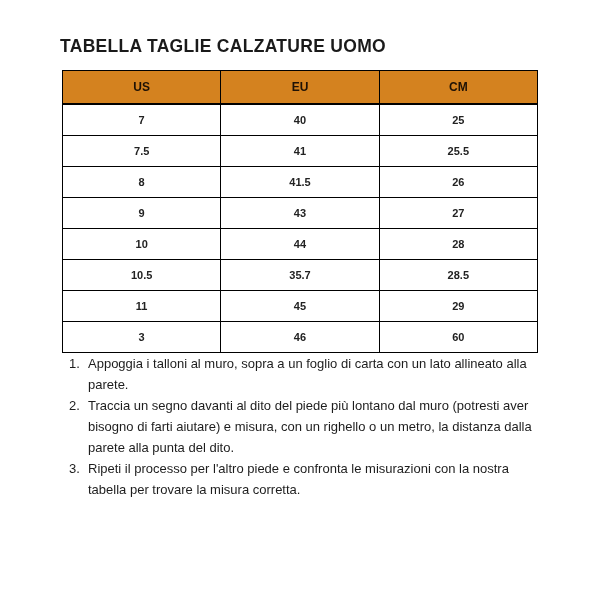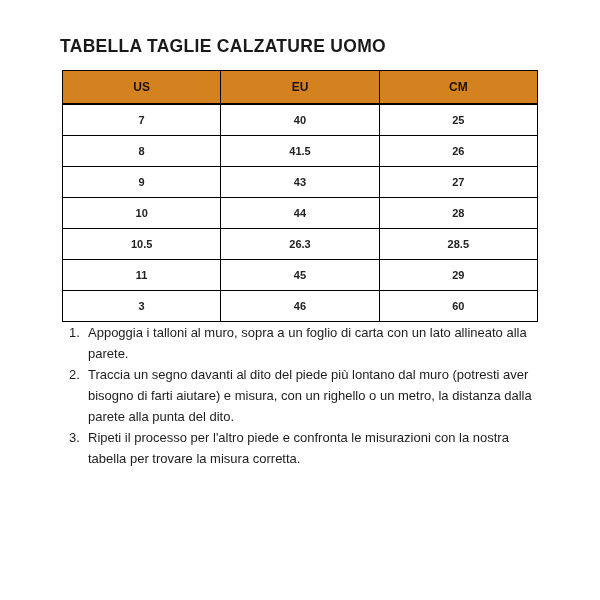--- a/index.html
+++ b/index.html
@@ -87,37 +87,42 @@
         <th>CM</th>
       </tr>
     </thead>
     <tbody>
       <tr>
         <td>7</td>
         <td>40</td>
         <td>25</td>
       </tr>
       <tr>
+        <td>7.5</td>
+        <td>41</td>
+        <td>25.5</td>
+      </tr>
+      <tr>
         <td>8</td>
         <td>41.5</td>
         <td>26</td>
       </tr>
       <tr>
         <td>9</td>
         <td>43</td>
         <td>27</td>
       </tr>
       <tr>
         <td>10</td>
         <td>44</td>
         <td>28</td>
       </tr>
       <tr>
         <td>10.5</td>
-        <td>26.3</td>
+        <td>35.7</td>
         <td>28.5</td>
       </tr>
       <tr>
         <td>11</td>
         <td>45</td>
         <td>29</td>
       </tr>
       <tr>
         <td>3</td>
         <td>46</td>

